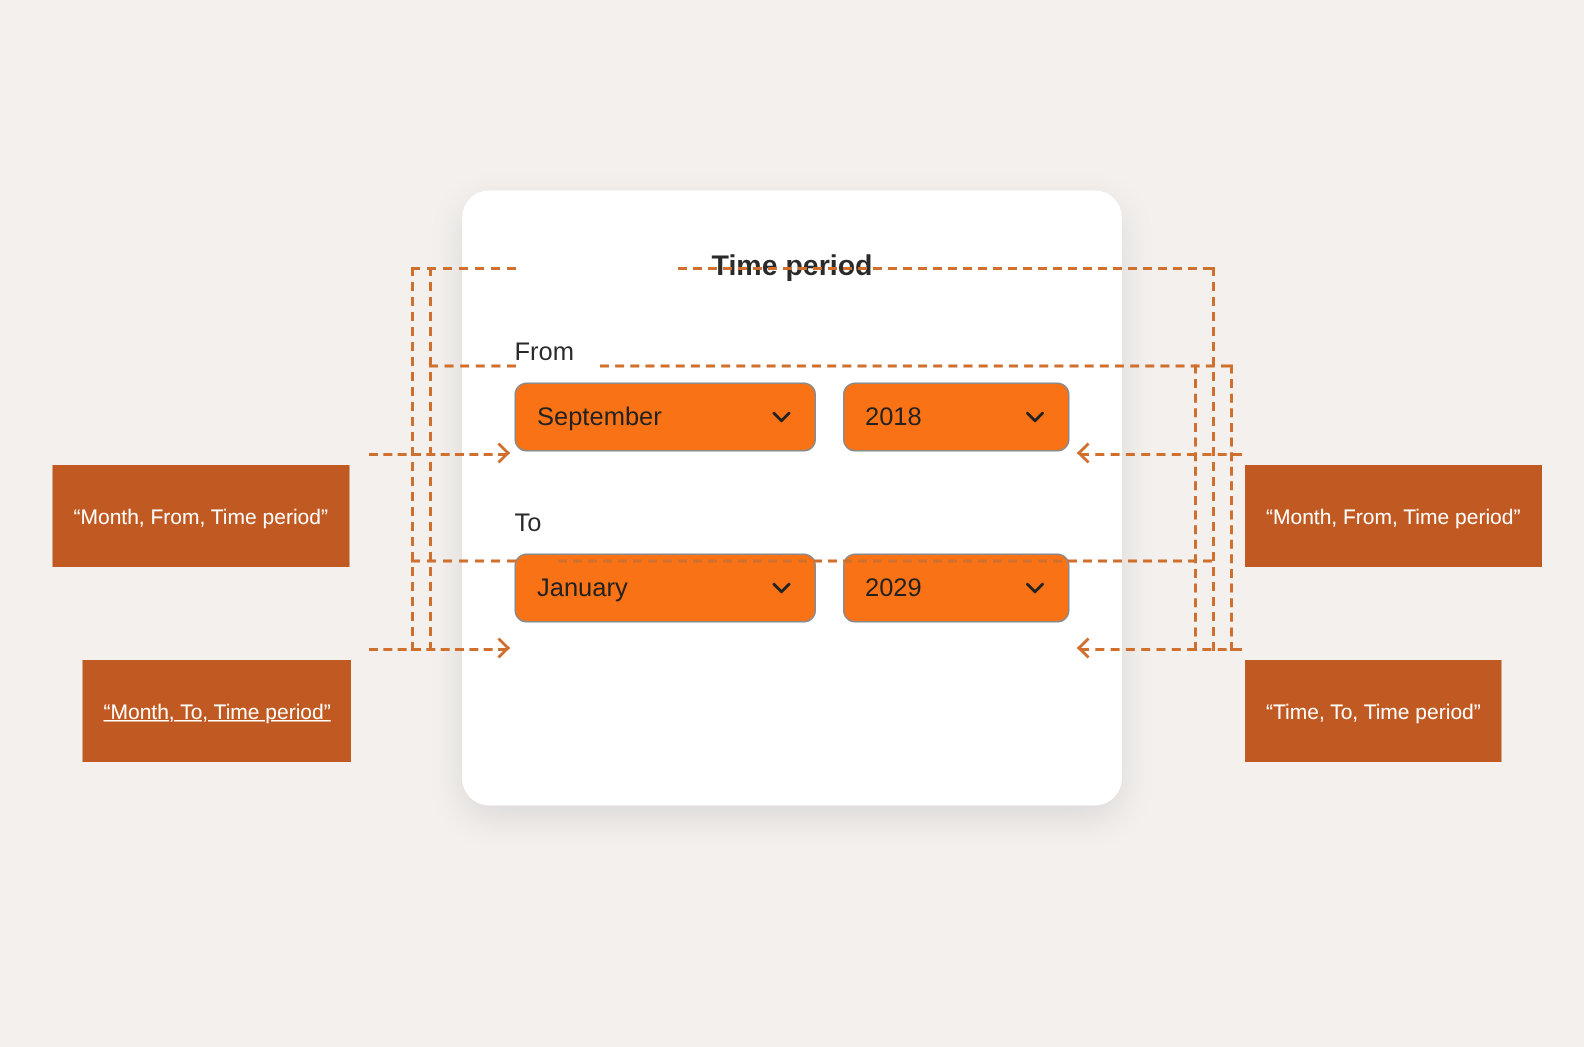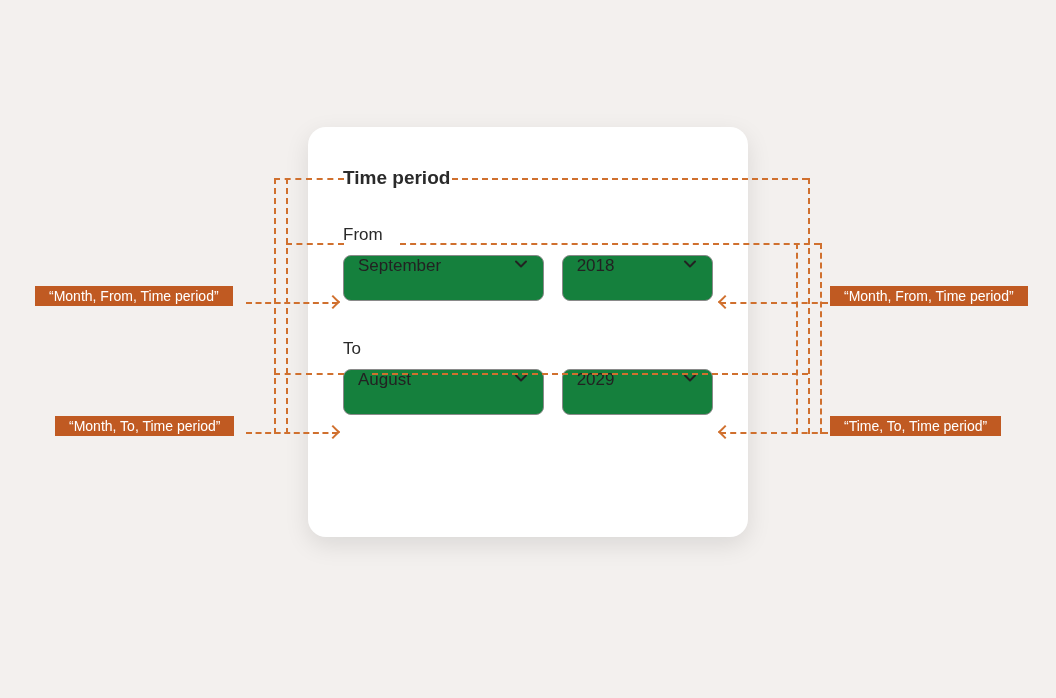--- a/index.html
+++ b/index.html
@@ -21,60 +21,63 @@
     border-radius: 18px;
     box-shadow: 0 8px 24px rgba(0,0,0,0.10);
     padding: 40px 35px 35px 35px;
   }
 
   .title {
     font-size: 19px;
     font-weight: 700;
     color: #2a2a2a;
     margin-bottom: 36px;
+    text-align: center;
   }
 
   .group { margin-bottom: 38px; }
   .group-label {
     font-size: 17px;
     font-weight: 400;
     color: #2a2a2a;
     margin-bottom: 10px;
   }
   .selects {
     display: flex;
     gap: 18px;
   }
   .select {
     display: flex;
+    align-items: center;
     justify-content: space-between;
     height: 46px;
     border: 1px solid #8a8a8a;
     border-radius: 8px;
     padding: 0 14px;
-    background: #15803d;
+    background: #f97316;
     cursor: pointer;
   }
   .select.month { width: 210px; }
   .select.year  { width: 158px; }
   .select-text { font-size: 17px; color: #222; }
   .chev { width: 16px; height: 16px; flex-shrink: 0; }
   .chev svg { display: block; }
 
   
   .badge {
     position: absolute;
     background: #c05a22;
     color: #fff;
     font-size: 14px;
-    padding: 2px 14px;
+    padding: 26px 14px;
     white-space: nowrap;
+    margin-top: 24px;
   }
   .b-month-from { left: 35px;  top: 286px; }
-  .b-month-to   { left: 55px;  top: 416px; }
+  .b-month-to   { left: 55px;  top: 416px; text-decoration: underline; }
   .b-year-from  { left: 830px; top: 286px; }
   .b-year-to    { left: 830px; top: 416px; }
 
   
   .dline {
     position: absolute;
     border: 0 dashed #d0702e;
   }
   .h { border-top-width: 2px; height: 0; }
   .v { border-left-width: 2px; width: 0; }
@@ -115,21 +118,21 @@
             </svg>
         </span>
       </div>
     </div>
   </div>
 
   <div class="group">
     <div class="group-label">To</div>
     <div class="selects">
       <div class="select month">
-        <span class="select-text">August</span>
+        <span class="select-text">January</span>
         <span class="chev">
           <svg viewBox="0 0 16 16">
               <path d="M3 5.5l5 5 5-5" fill="none" stroke="#222" stroke-width="2" stroke-linecap="round" stroke-linejoin="round"></path>
             </svg>
         </span>
       </div>
       <div class="select year">
         <span class="select-text">2029</span>
         <span class="chev">
           <svg viewBox="0 0 16 16">

